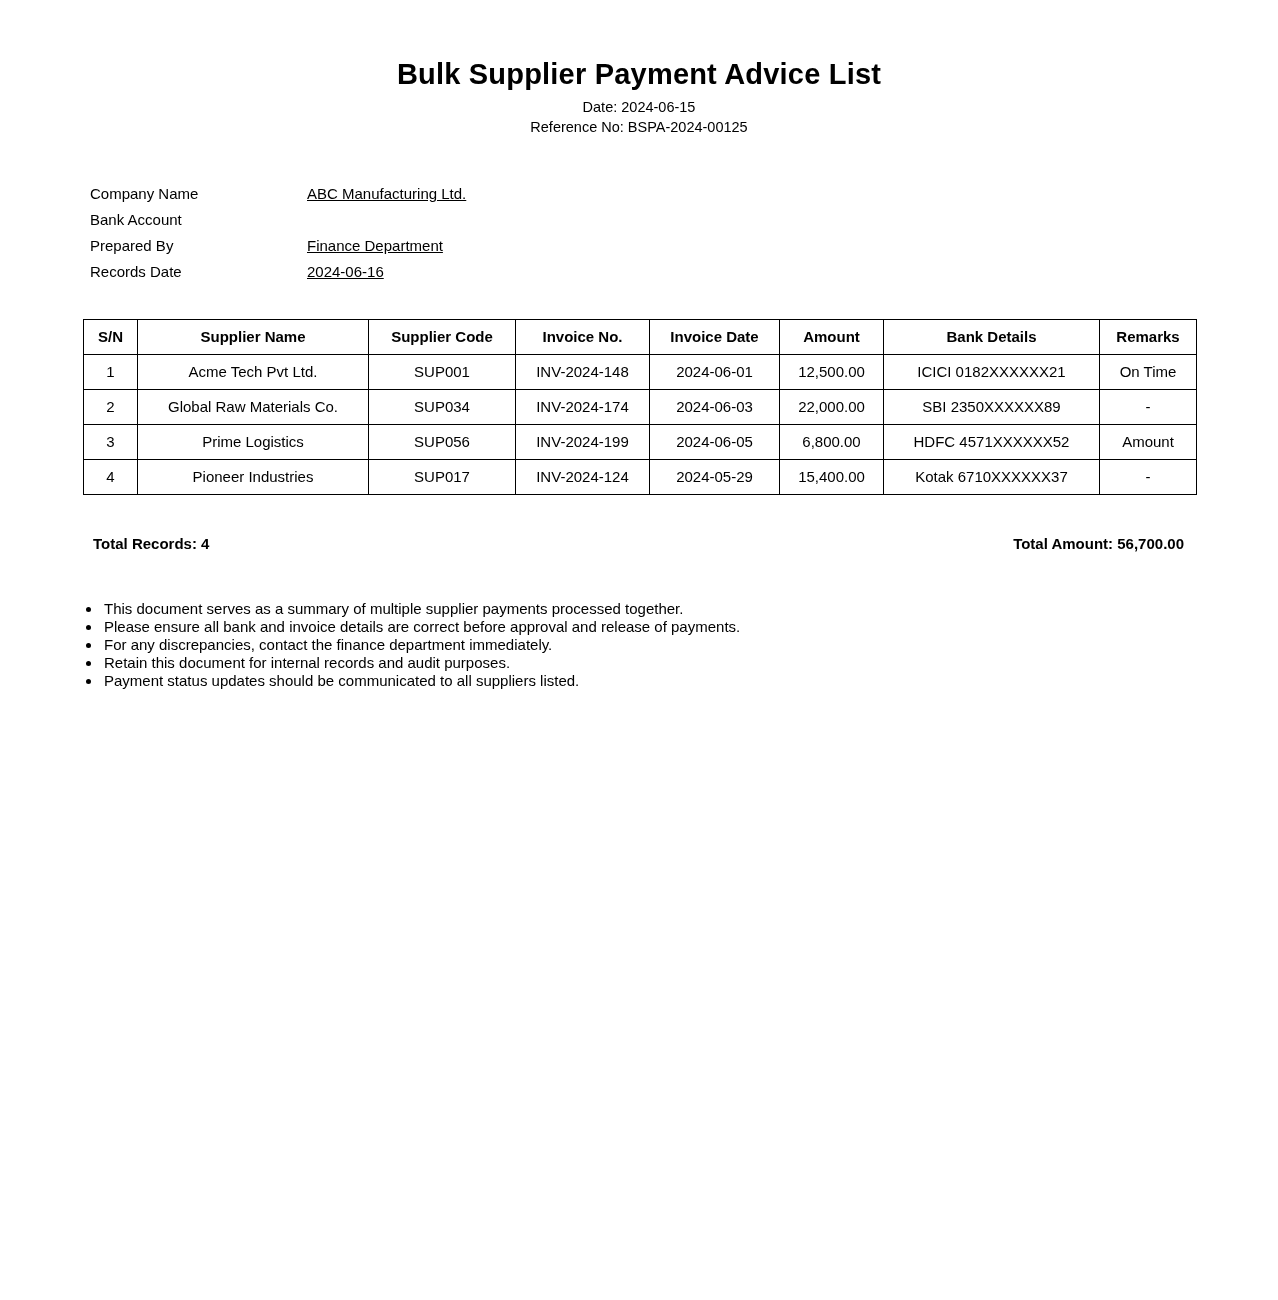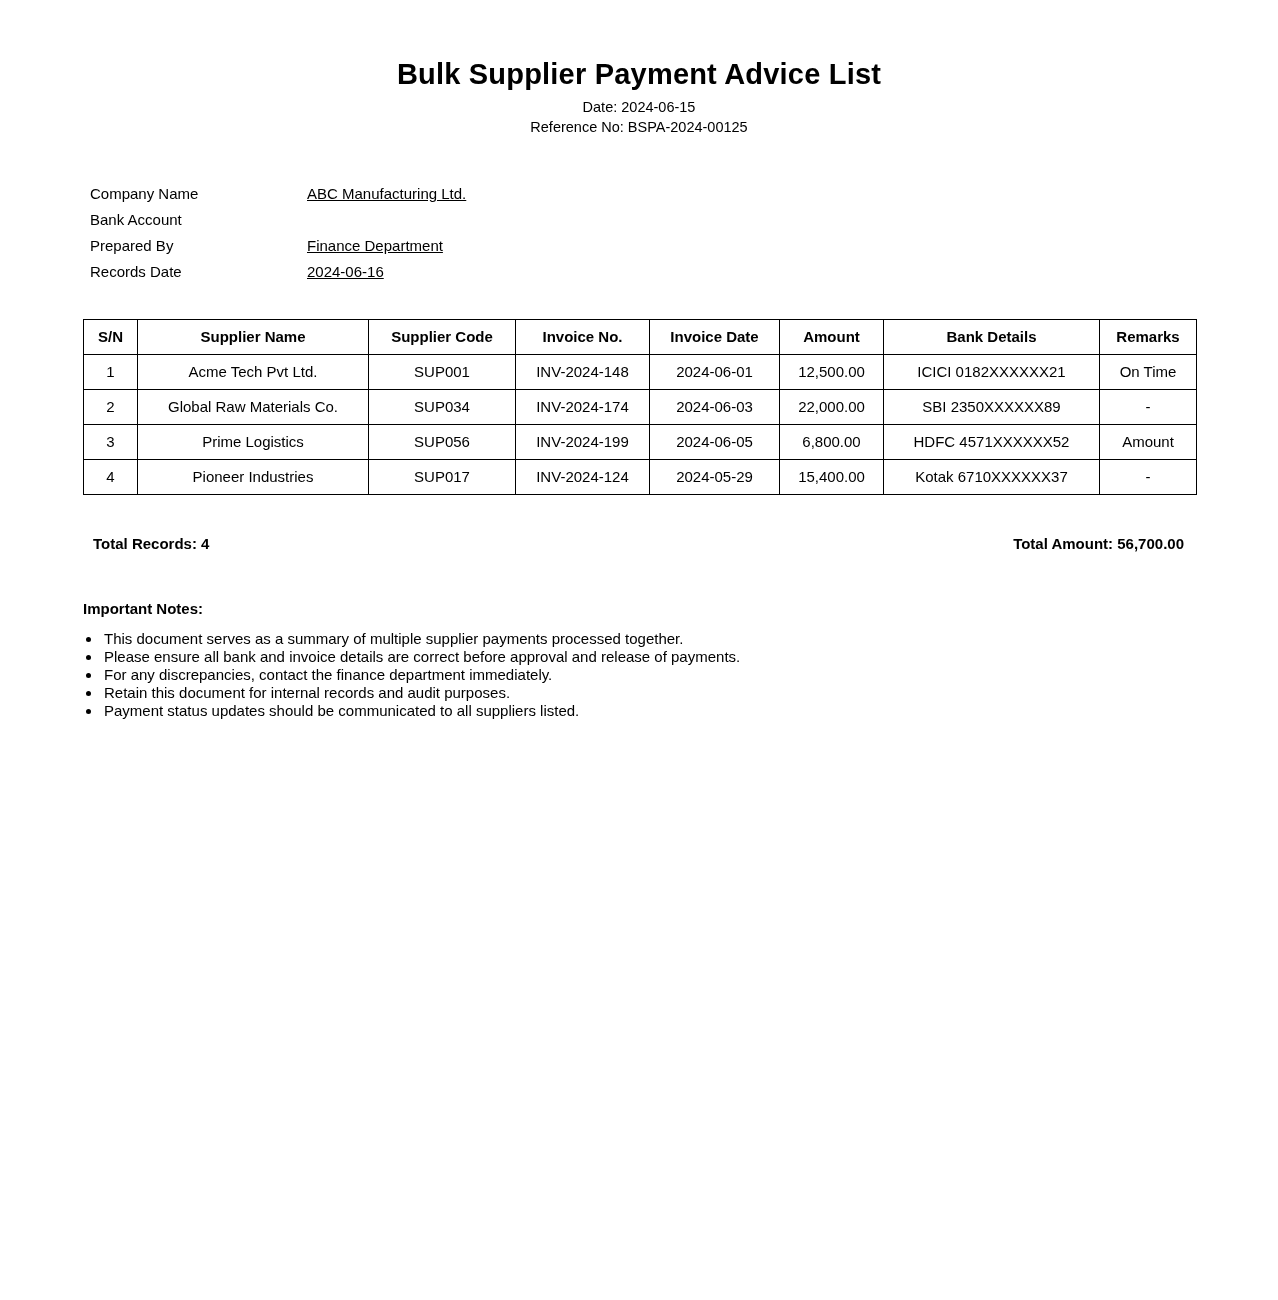--- a/index.html
+++ b/index.html
@@ -199,21 +199,20 @@
       </tr>
     </tbody>
   </table>
 
   <div class="summary-row">
     <div>Total Records: 4</div>
     <div>Total Amount: 56,700.00</div>
   </div>
 
   <div class="notes">
-    <div class="notes-heading">Important Notes:</div>
     <ul>
       <li>This document serves as a summary of multiple supplier payments processed together.</li>
       <li>Please ensure all bank and invoice details are correct before approval and release of payments.</li>
       <li>For any discrepancies, contact the finance department immediately.</li>
       <li>Retain this document for internal records and audit purposes.</li>
       <li>Payment status updates should be communicated to all suppliers listed.</li>
     </ul>
   </div>
 
 </div>

